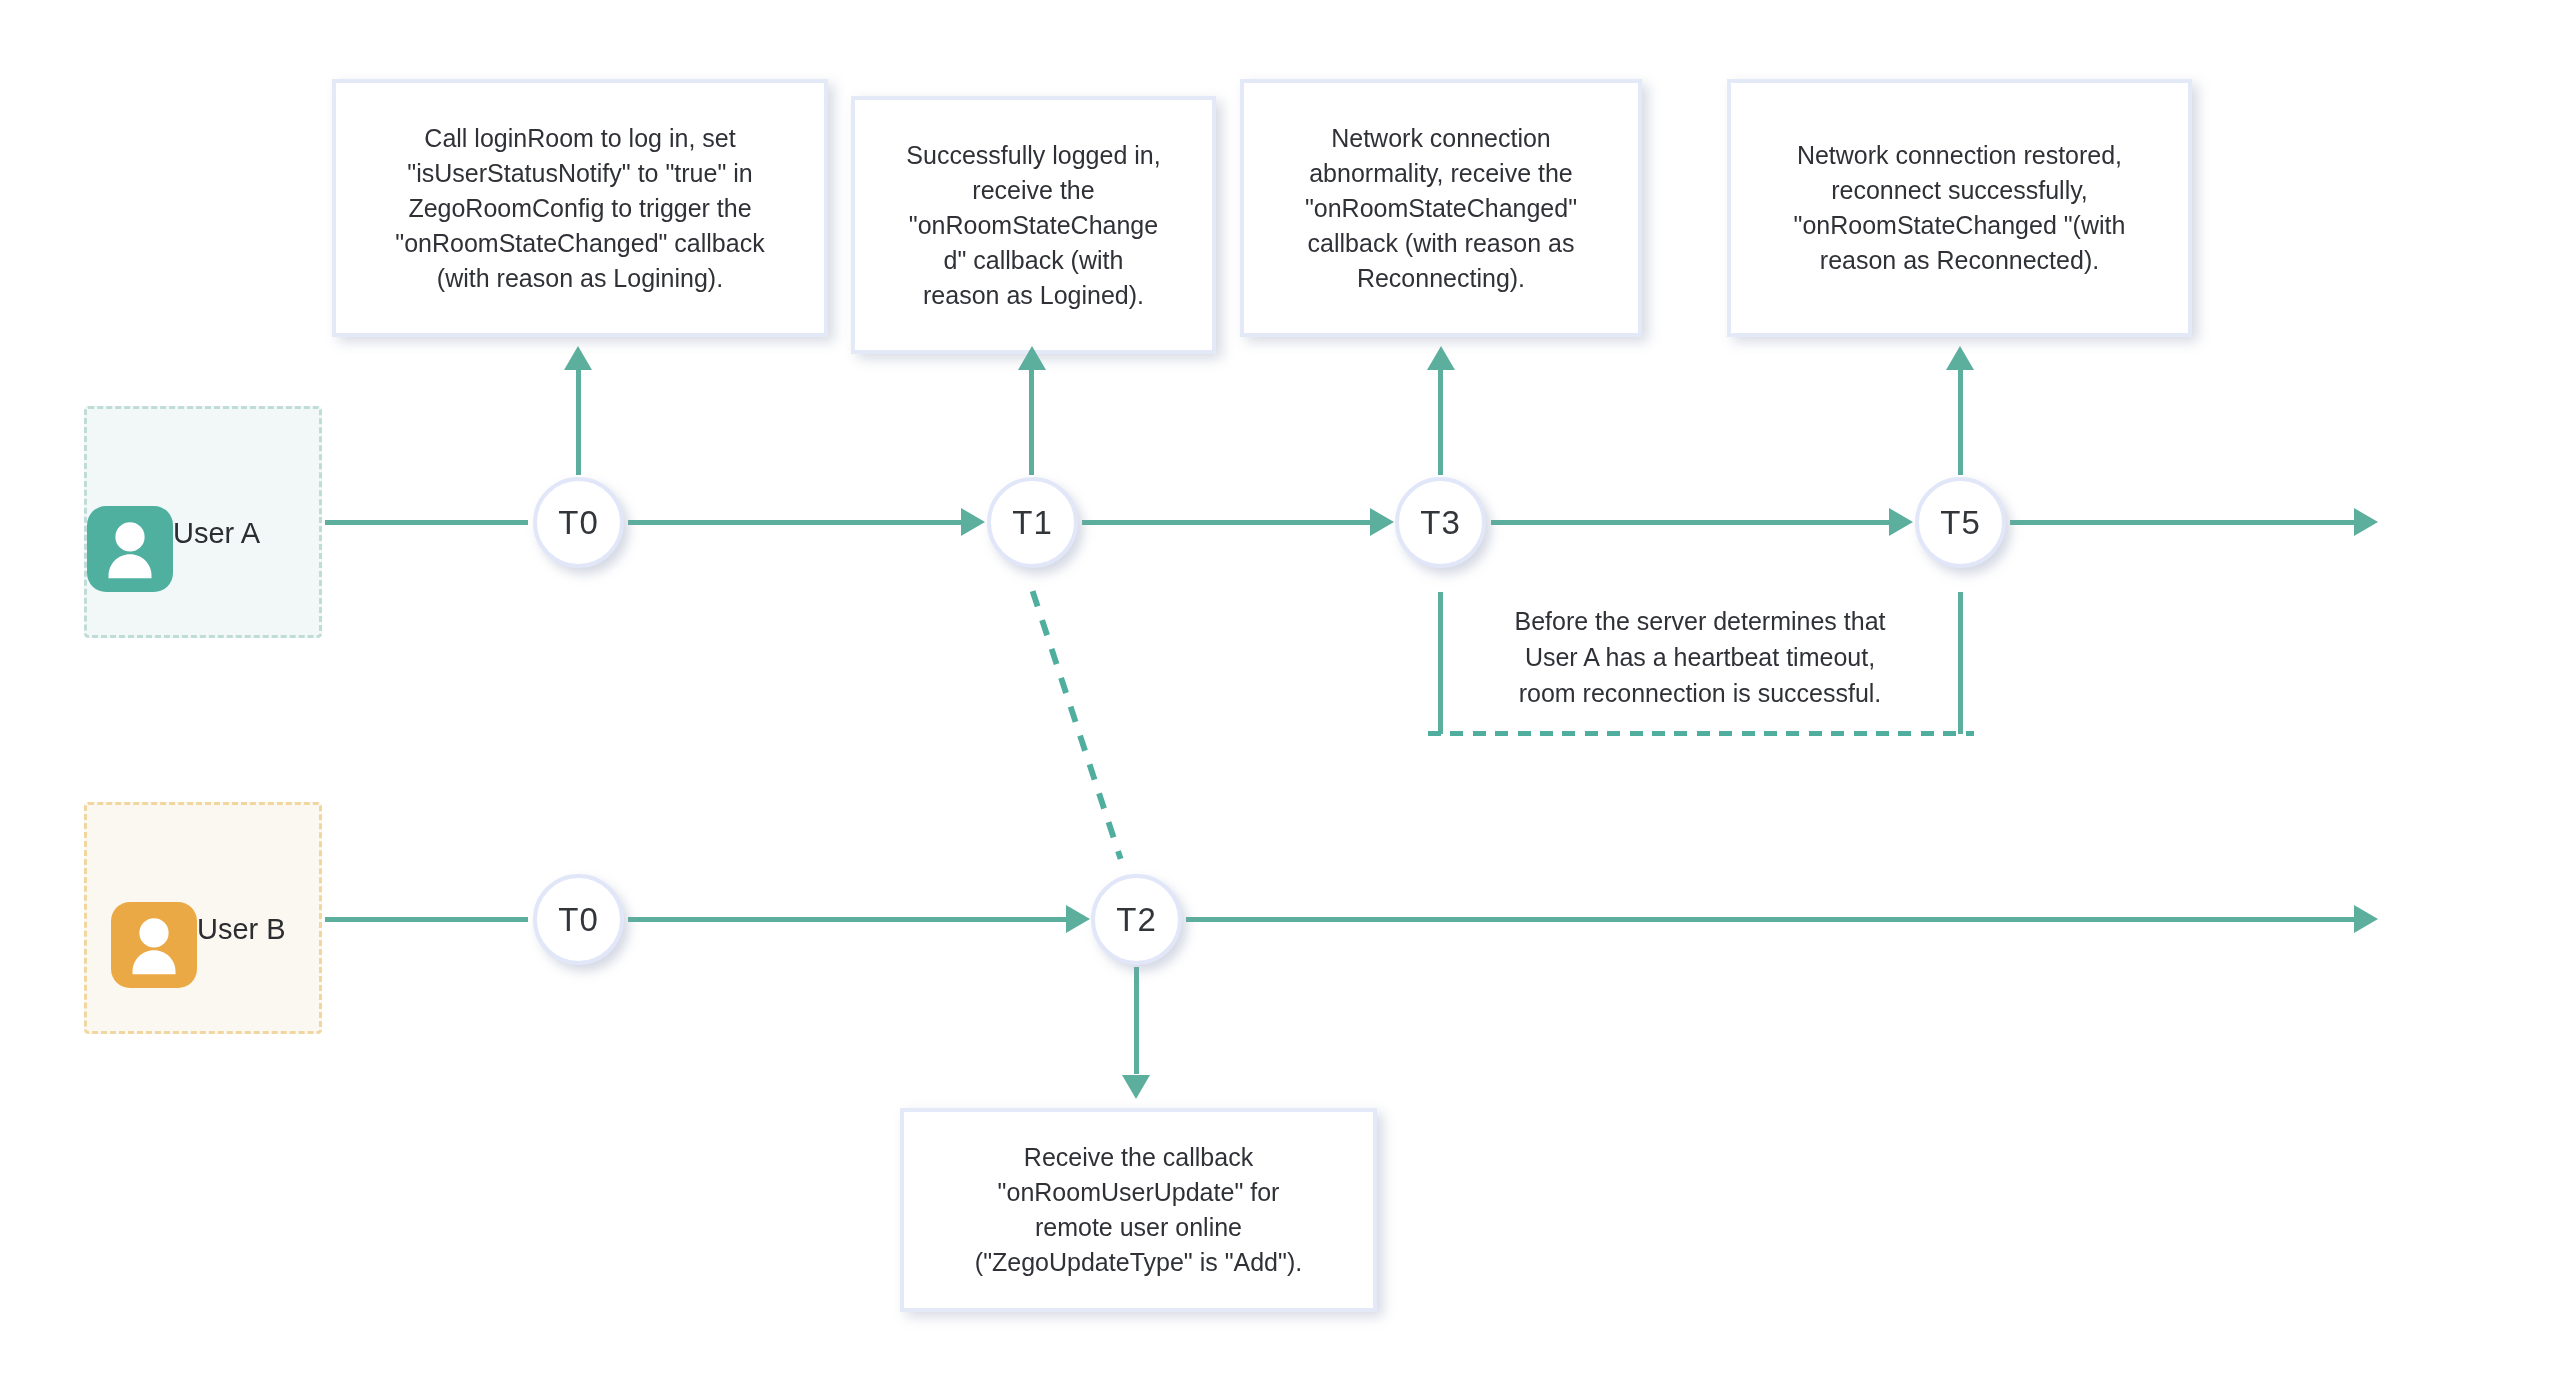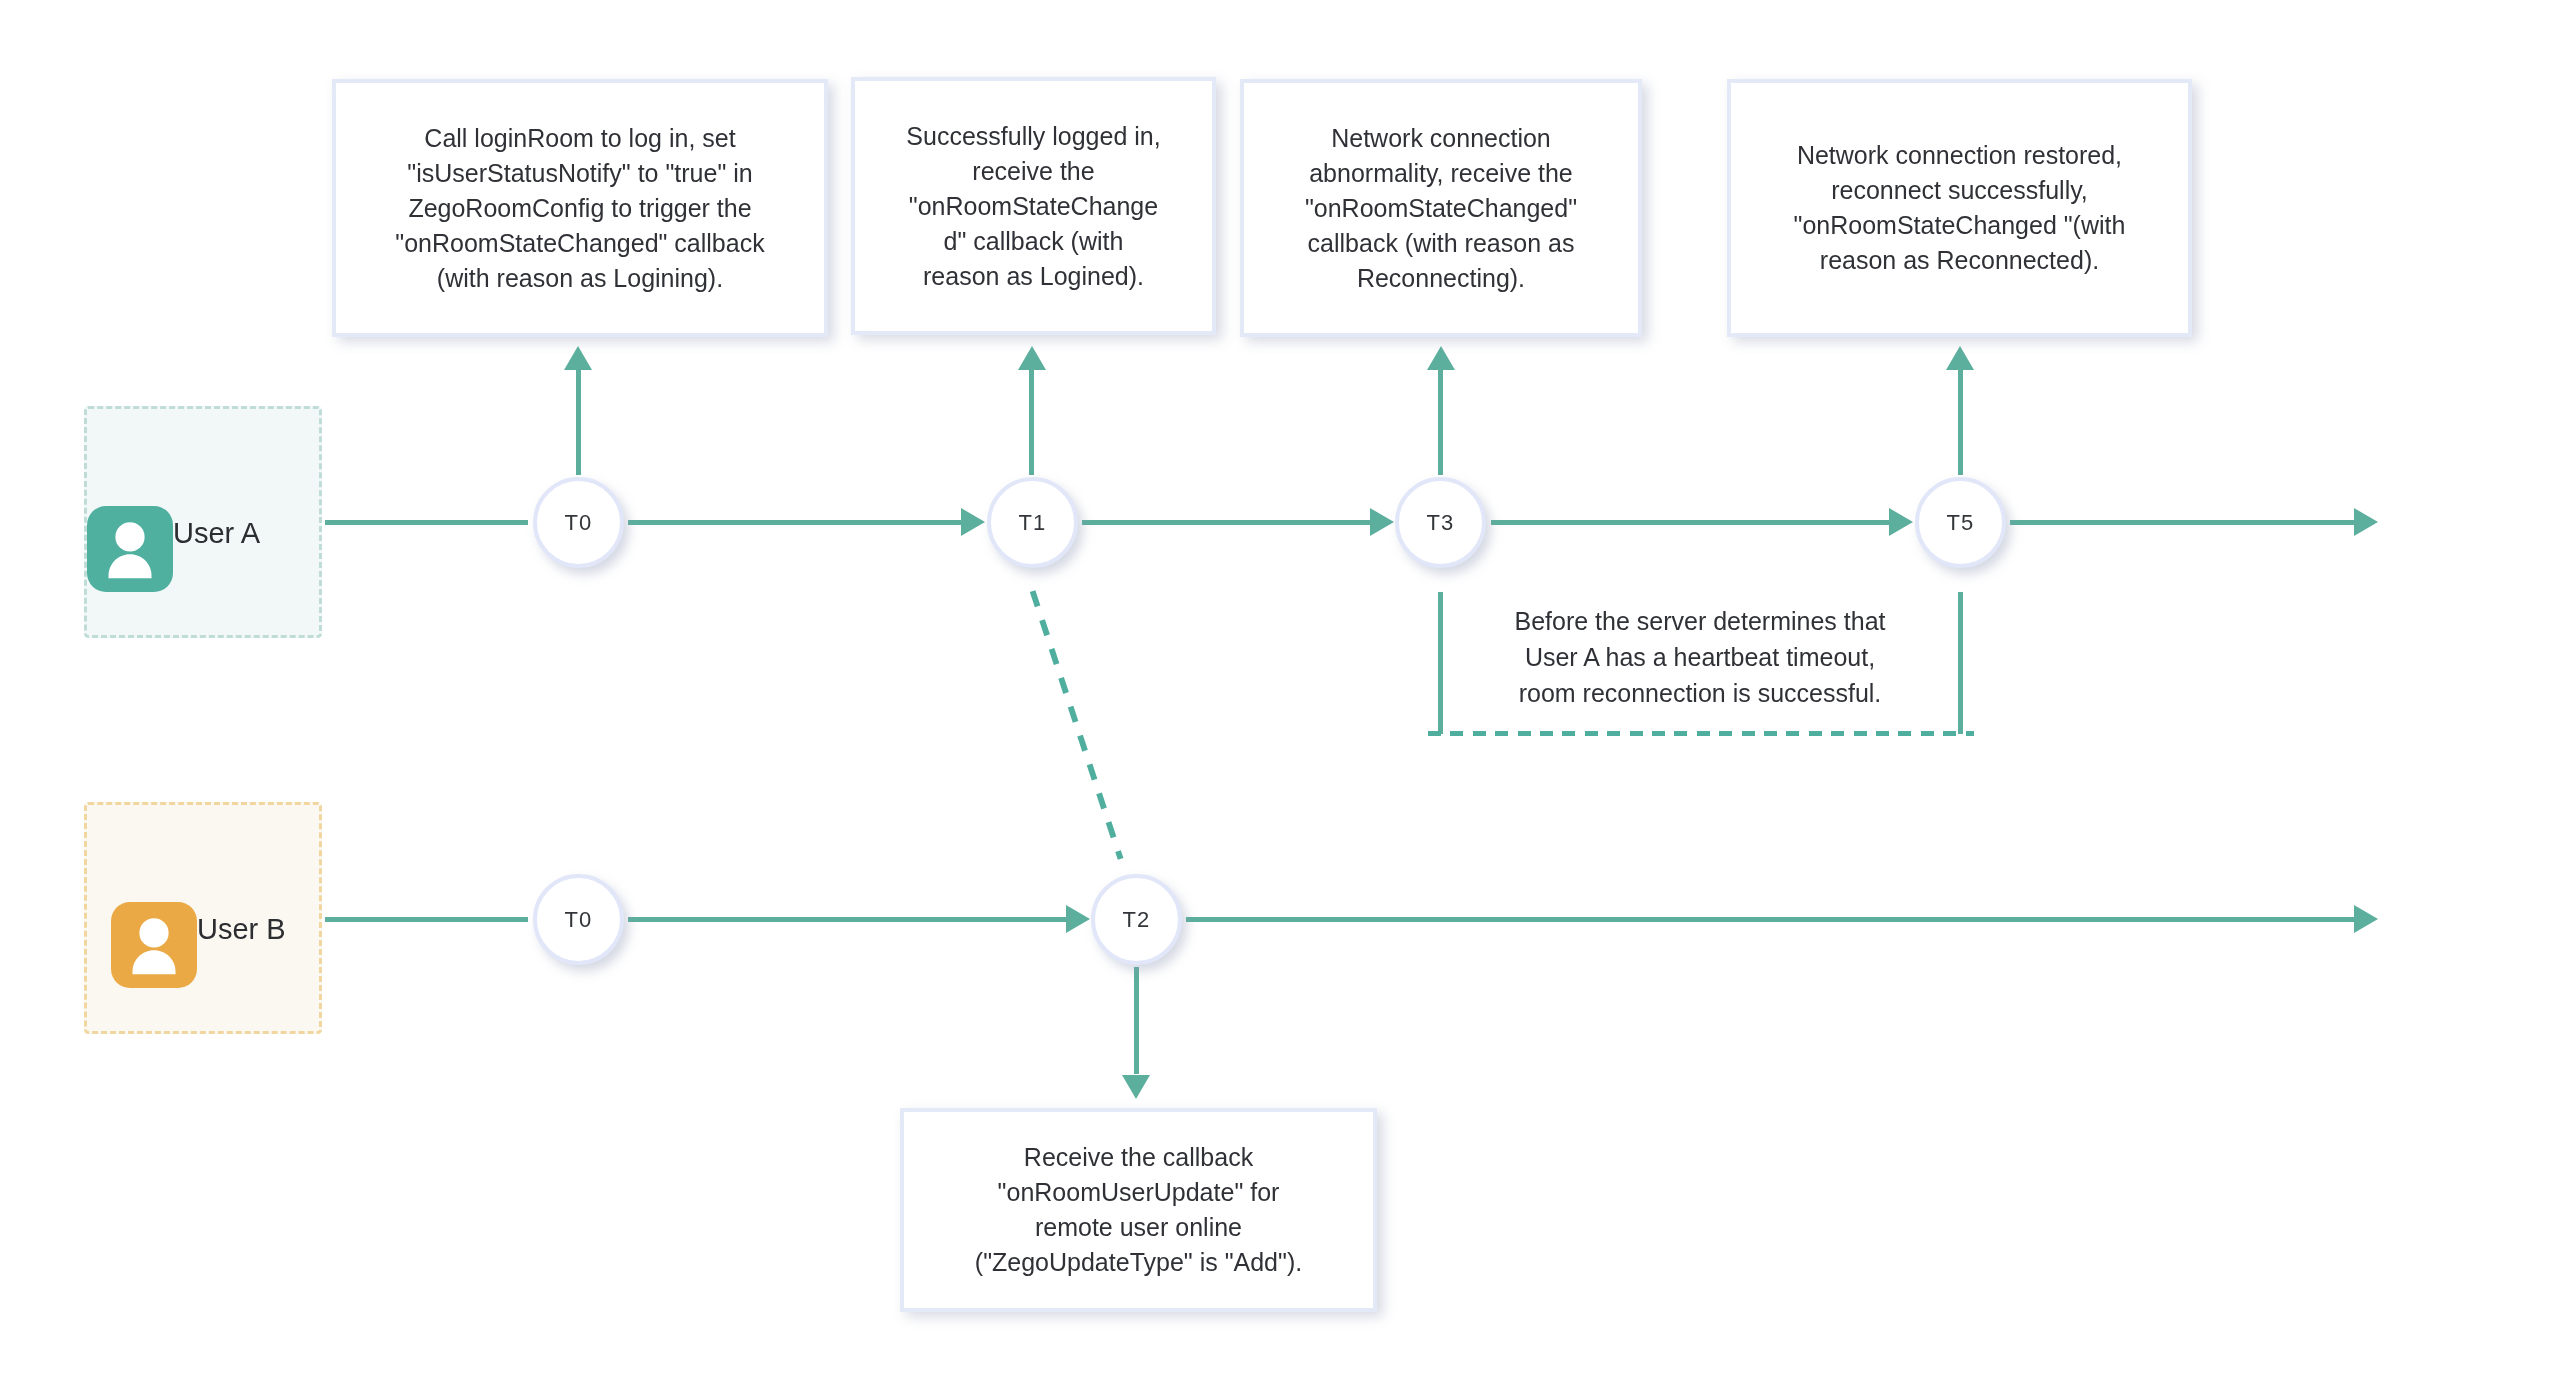--- a/index.html
+++ b/index.html
@@ -8,21 +8,21 @@
   .abs{position:absolute;}
   
   .callout{background:#ffffff;border:4.3px solid #E4E9F8;box-sizing:border-box;
            box-shadow:6.4px 5.3px 11.8px rgba(125,135,165,0.30);
            display:flex;align-items:center;justify-content:center;}
   .callout-text{white-space:pre-line;text-align:center;font-size:25px;line-height:35px;color:#2F3136;}
   
   .node{width:91px;height:91px;border-radius:50%;background:#ffffff;border:4.8px solid #E1E7F8;
         box-sizing:border-box;box-shadow:5.3px 6.4px 10.7px rgba(135,145,175,0.35);
         display:flex;align-items:center;justify-content:center;z-index:5;}
-  .node-label{font-size:22px;color:#323539;letter-spacing:1.1px;}
+  .node-label{font-size:33px;color:#323539;letter-spacing:1.1px;}
   
   .hl{position:absolute;height:5.3px;background:#5CAF9D;}
   .vl{position:absolute;width:5.3px;background:#5CAF9D;}
   .ah-right{position:absolute;width:0;height:0;border-top:14.4px solid transparent;
             border-bottom:14.4px solid transparent;border-left:24.6px solid #5CAF9D;}
   .ah-up{position:absolute;width:0;height:0;border-left:14.4px solid transparent;
          border-right:14.4px solid transparent;border-bottom:24.6px solid #5CAF9D;}
   .ah-down{position:absolute;width:0;height:0;border-left:14.4px solid transparent;
            border-right:14.4px solid transparent;border-top:24.6px solid #5CAF9D;}
   .dash-h{position:absolute;height:5.3px;
@@ -42,21 +42,21 @@
 </head>
 <body>
 
 <div class="abs callout" style="left:332px;top:79px;width:496px;height:258px;">
   <div class="callout-text">Call loginRoom to log in, set
 "isUserStatusNotify" to "true" in
 ZegoRoomConfig to trigger the
 "onRoomStateChanged" callback
 (with reason as Logining).</div>
 </div>
-<div class="abs callout" style="left:851px;top:77px;width:365px;height:258px;">
+<div class="abs callout" style="left:851px;top:96px;width:365px;height:258px;">
   <div class="callout-text">Successfully logged in,
 receive the
 "onRoomStateChange
 d" callback (with
 reason as Logined).</div>
 </div>
 <div class="abs callout" style="left:1240px;top:79px;width:402px;height:258px;">
   <div class="callout-text">Network connection
 abnormality, receive the
 "onRoomStateChanged"

